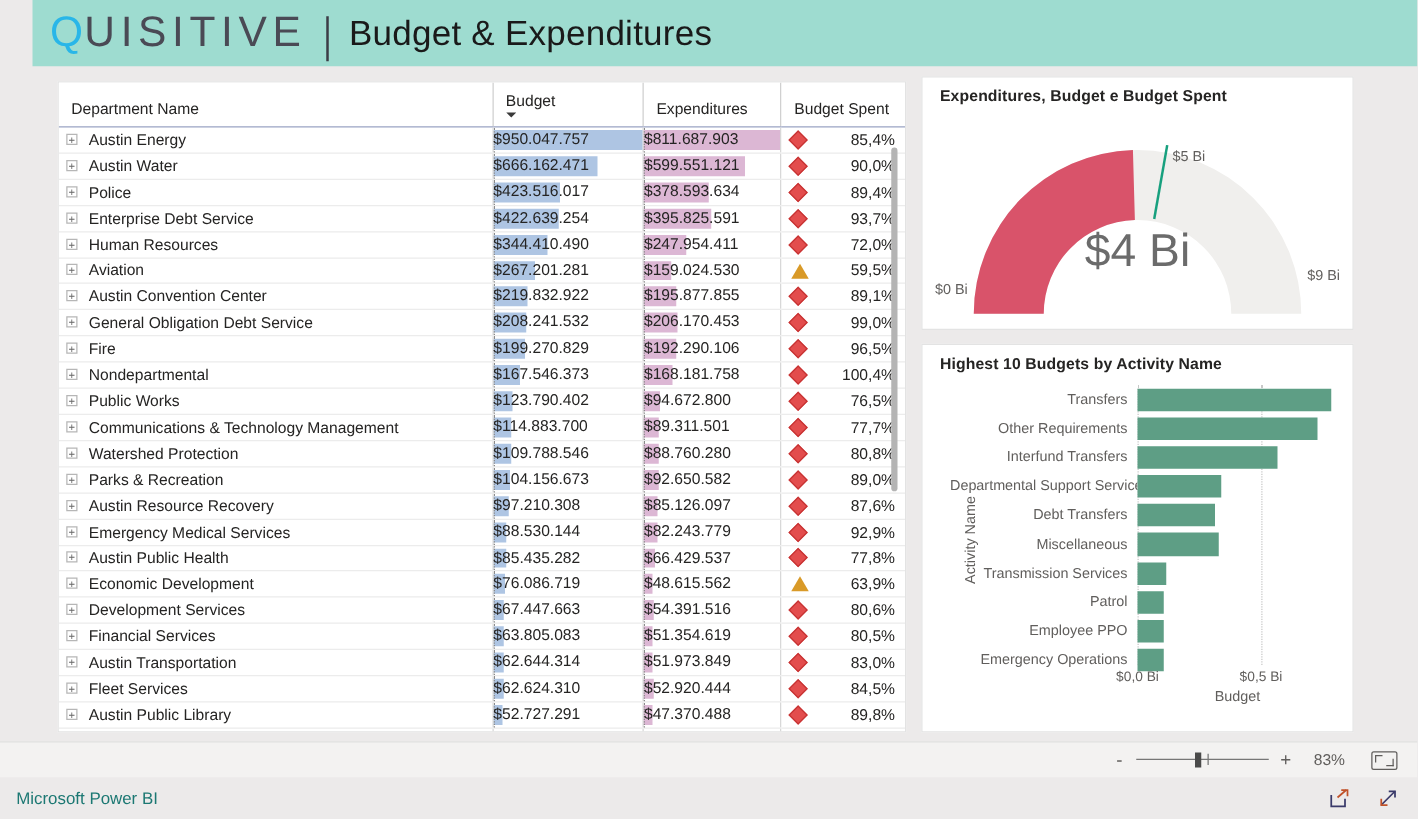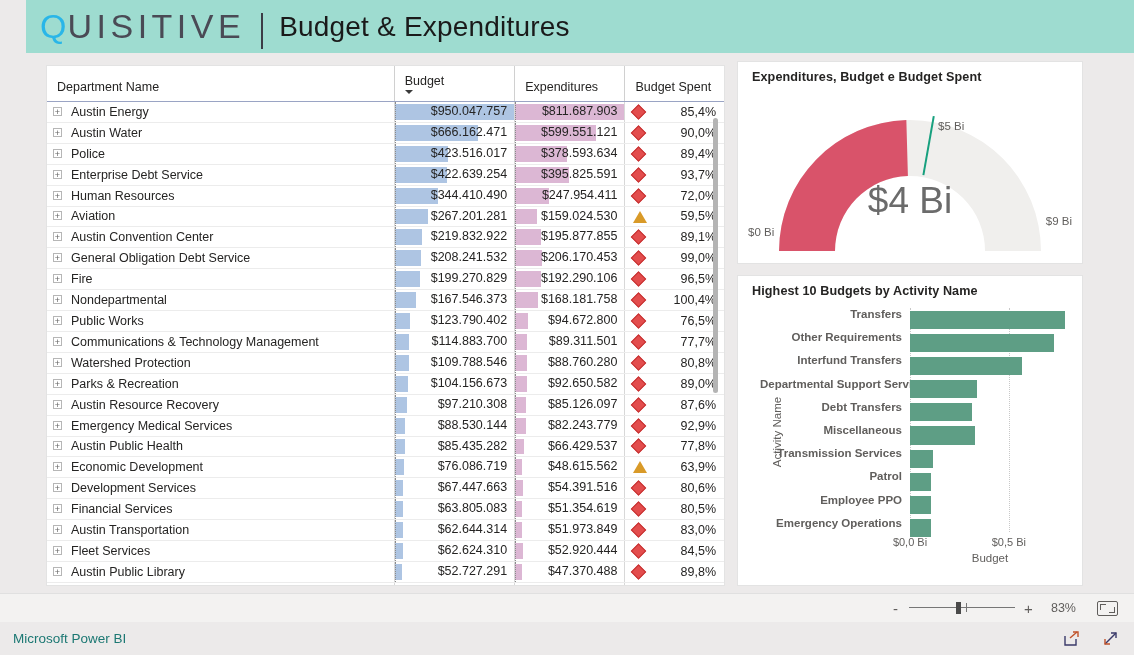--- a/index.html
+++ b/index.html
@@ -76,21 +76,21 @@
   .bar-cell .bar {
     position: absolute; left: 0; top: 2px; bottom: 2px;
   }
   .bar-cell .bar.blue { background: #aec5e3; }
   .bar-cell .bar.pink { background: #dcb7d4; }
   .bar-cell .axisline {
     position: absolute; left: 0; top: 0; bottom: 0; width: 1px;
     border-left: 1px dotted #8a8a8a;
   }
   .bar-cell .val {
-    position: relative; display: block; text-align: right;
+    position: relative; display: block; text-align: left;
     padding-right: 7px; line-height: 19.9px; z-index: 2;
   }
 
   .spent-cell { text-align: right; padding-right: 8px !important; position: relative; }
   .kpi {
     position: absolute; left: 8px; top: 50%; transform: translateY(-50%);
   }
   .kpi.diamond {
     width: 11px; height: 11px; background: #e34d4d; transform: translateY(-50%) rotate(45deg);
     border: 1px solid #c63333;
@@ -141,21 +141,21 @@
   .bar-visual {
     position: absolute; left: 737px; top: 222px; width: 346px; height: 311px;
     background: #fff; border: 1px solid #e3e3e3;
   }
   .barchart-body { position: relative; width: 100%; height: 268px; }
   .y-axis-title {
     position: absolute; left: 4px; top: 50%; transform: translateY(-50%) rotate(-90deg);
     transform-origin: center; font-size: 11.5px; color: #605e5c; white-space: nowrap;
   }
   .bar-rows { position: absolute; left: 22px; right: 8px; top: 10px; bottom: 34px; }
-  .bar-row { display: flex; align-items: flex-start; height: 23.2px; font-weight: bold; }
+  .bar-row { display: flex; align-items: center; height: 23.2px; }
   .bar-row .cat {
     width: 150px; text-align: right; padding-right: 8px;
     font-size: 11.5px; color: #605e5c; white-space: nowrap; overflow: hidden;
   }
   .bar-row .track { position: relative; flex: 1; height: 100%; }
   .bar-row .fill {
     position: absolute; left: 0; top: 2.5px; bottom: 2.5px; background: #5e9e85;
   }
   .gridline {
     position: absolute; top: 10px; bottom: 34px; width: 0;

